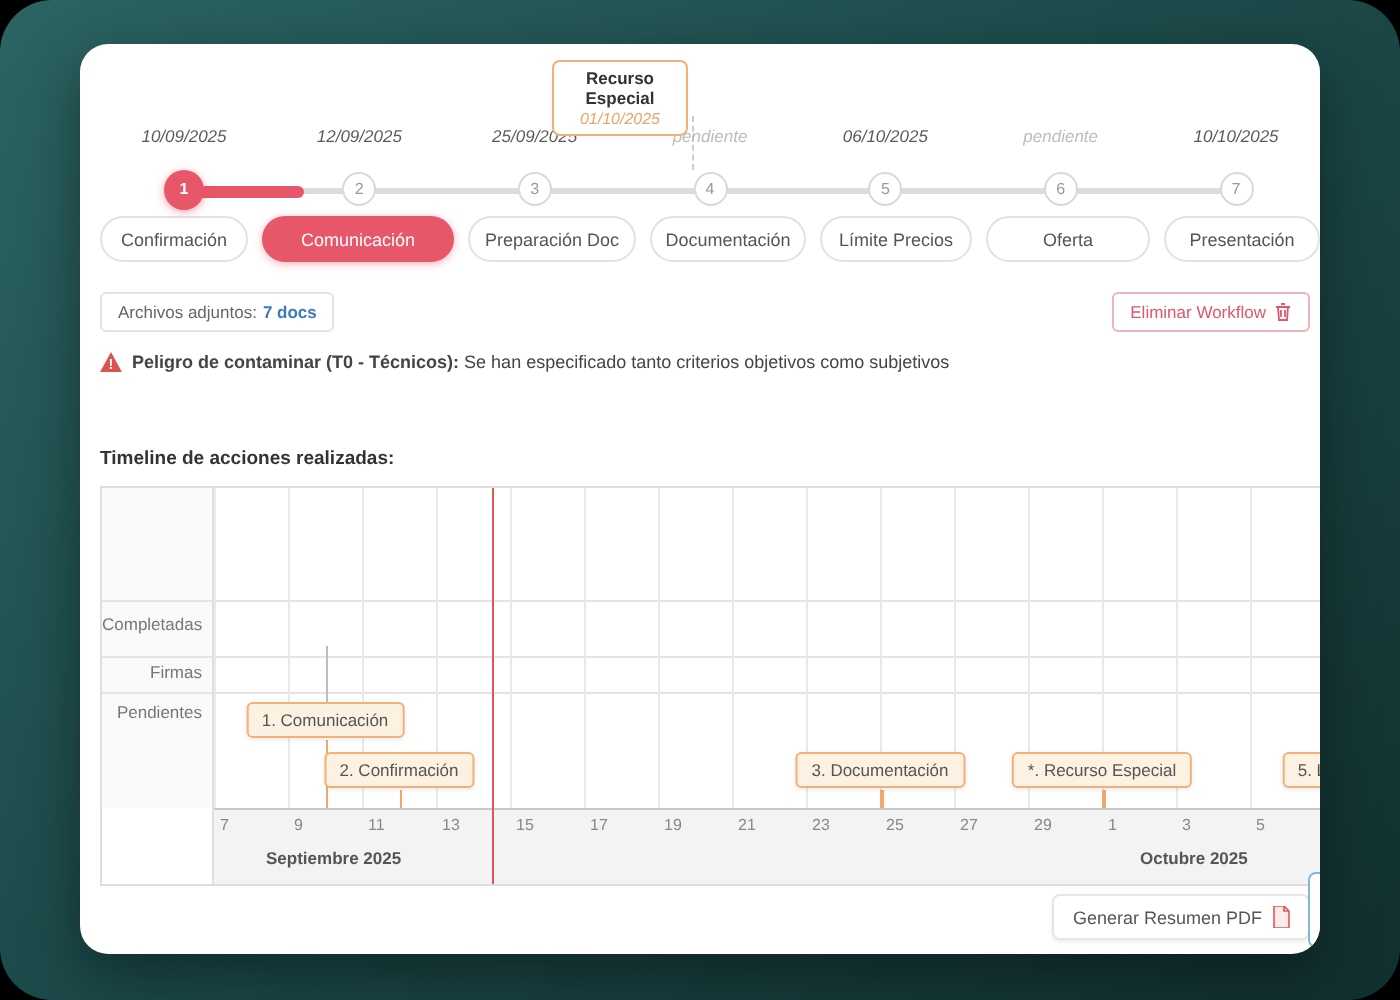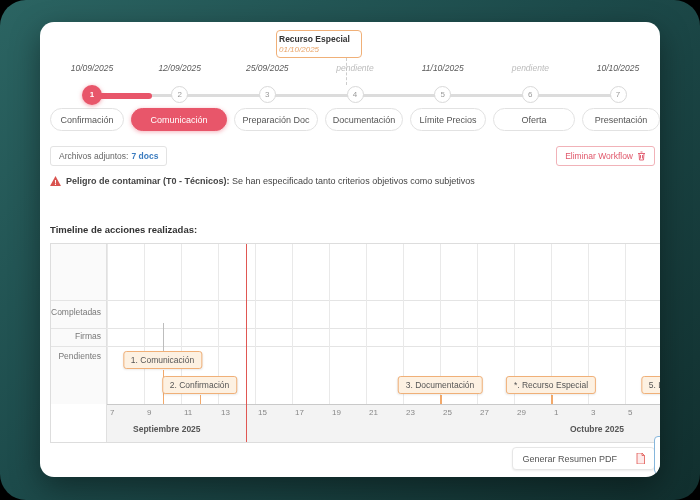--- a/index.html
+++ b/index.html
@@ -8,21 +8,21 @@
   }
   html,body{margin:0;padding:0;width:700px;height:500px;background:#000;overflow:hidden;
     font-family:"Liberation Sans", sans-serif;}
   .stage{position:absolute;inset:0;border-radius:26px;
     background:linear-gradient(140deg,#2b6462 0%,#1d4b4b 45%,#112f2e 100%);}
   .card{position:absolute;left:40px;top:22px;width:620px;height:455px;background:#fff;
     border-radius:14px;overflow:hidden;box-shadow:0 10px 30px rgba(0,0,0,.4);}
   .card *{box-sizing:border-box;}
 
   
-  #step-tooltip{position:absolute;left:236px;top:8px;width:86px;padding:3px 2px;text-align:left;
+  #step-tooltip{position:absolute;left:236px;top:8px;width:68px;padding:3px 2px;text-align:center;
     background:#fff;border:1px solid var(--event-border);border-radius:4px;z-index:5;}
   #step-tooltip .tt-title{font-size:8.5px;font-weight:bold;color:#333;}
   #step-tooltip .tt-date{font-size:8px;font-style:italic;color:#e9a468;margin-top:1px;}
   #tooltip-dash{position:absolute;left:306px;top:36px;height:27px;width:0;border-left:1px dashed #ccc;}
   .sdate{position:absolute;top:41px;width:80px;text-align:center;font-size:8.5px;font-style:italic;color:#5a5a5a;}
   .sdate.pending{color:#bcbcbc;}
   #track{position:absolute;left:52px;top:72px;width:526px;height:3px;background:#dcdcdc;border-radius:2px;}
   #progress{position:absolute;left:52px;top:70.5px;width:60px;height:6px;background:var(--accent);border-radius:3px;z-index:2;}
   .scircle{position:absolute;width:17px;height:17px;border-radius:50%;background:#fff;border:1.5px solid #d9d9d9;
     color:#9a9a9a;font-size:8px;display:flex;align-items:center;justify-content:center;z-index:3;}
@@ -60,21 +60,21 @@
   .rowlab{position:absolute;left:0;width:50px;text-align:right;font-size:8.5px;color:#777;}
   .ebox{position:absolute;transform:translateX(-50%);border:1px solid var(--event-border);background:var(--event-bg);
     border-radius:3px;padding:3px 7px;font-size:8.5px;color:#555;white-space:nowrap;z-index:3;
     box-shadow:0 1px 2px rgba(0,0,0,.08);}
   .ebox.info{border-color:#cfcfcf;background:#fdfdfd;color:#a5a5a5;}
   .conn{position:absolute;width:1.5px;background:#f2a96b;z-index:1;}
   .conn.info{background:#bdbdbd;width:1px;}
 
   
   #pdf-btn{position:absolute;right:5px;top:425px;height:23px;border:1px solid #e6e6e6;border-radius:4px;background:#fff;
-    display:flex;align-items:center;gap:19px;padding:0 9px;font-size:9px;color:#555;box-shadow:0 1px 2px rgba(0,0,0,.08);}
+    display:flex;align-items:center;gap:5px;padding:0 9px;font-size:9px;color:#555;box-shadow:0 1px 2px rgba(0,0,0,.08);}
   #edge-btn{position:absolute;left:614px;top:414px;width:16px;height:38px;background:#fff;
     border:1px solid #85b6dc;border-radius:4px;}
 </style>
 </head>
 <body>
 
 <div class="stage">
   <div class="card">
 
     <div id="step-tooltip">
@@ -86,21 +86,21 @@
     <div id="progress"></div>
     <div id="steps">
         <div class="sdate" style="left: 12px;">10/09/2025</div>
         <div class="scircle active" style="left: 42px; top: 62.5px;">1</div>
         <div class="sdate" style="left: 99.67px;">12/09/2025</div>
         <div class="scircle" style="left: 131.17px; top: 64px;">2</div>
         <div class="sdate" style="left: 187.34px;">25/09/2025</div>
         <div class="scircle" style="left: 218.84px; top: 64px;">3</div>
         <div class="sdate pending" style="left: 275.01px;">pendiente</div>
         <div class="scircle" style="left: 306.51px; top: 64px;">4</div>
-        <div class="sdate" style="left: 362.68px;">11/10/2025</div>
+        <div class="sdate" style="left: 362.68px;">06/10/2025</div>
         <div class="scircle" style="left: 394.18px; top: 64px;">5</div>
         <div class="sdate pending" style="left: 450.35px;">pendiente</div>
         <div class="scircle" style="left: 481.85px; top: 64px;">6</div>
         <div class="sdate" style="left: 538.02px;">10/10/2025</div>
         <div class="scircle" style="left: 569.52px; top: 64px;">7</div>
       </div>
 
     <div id="tabs">
         <div class="tab" style="width: 74px;">Confirmación</div>
         <div class="tab active" style="width: 96px;">Comunicación</div>

